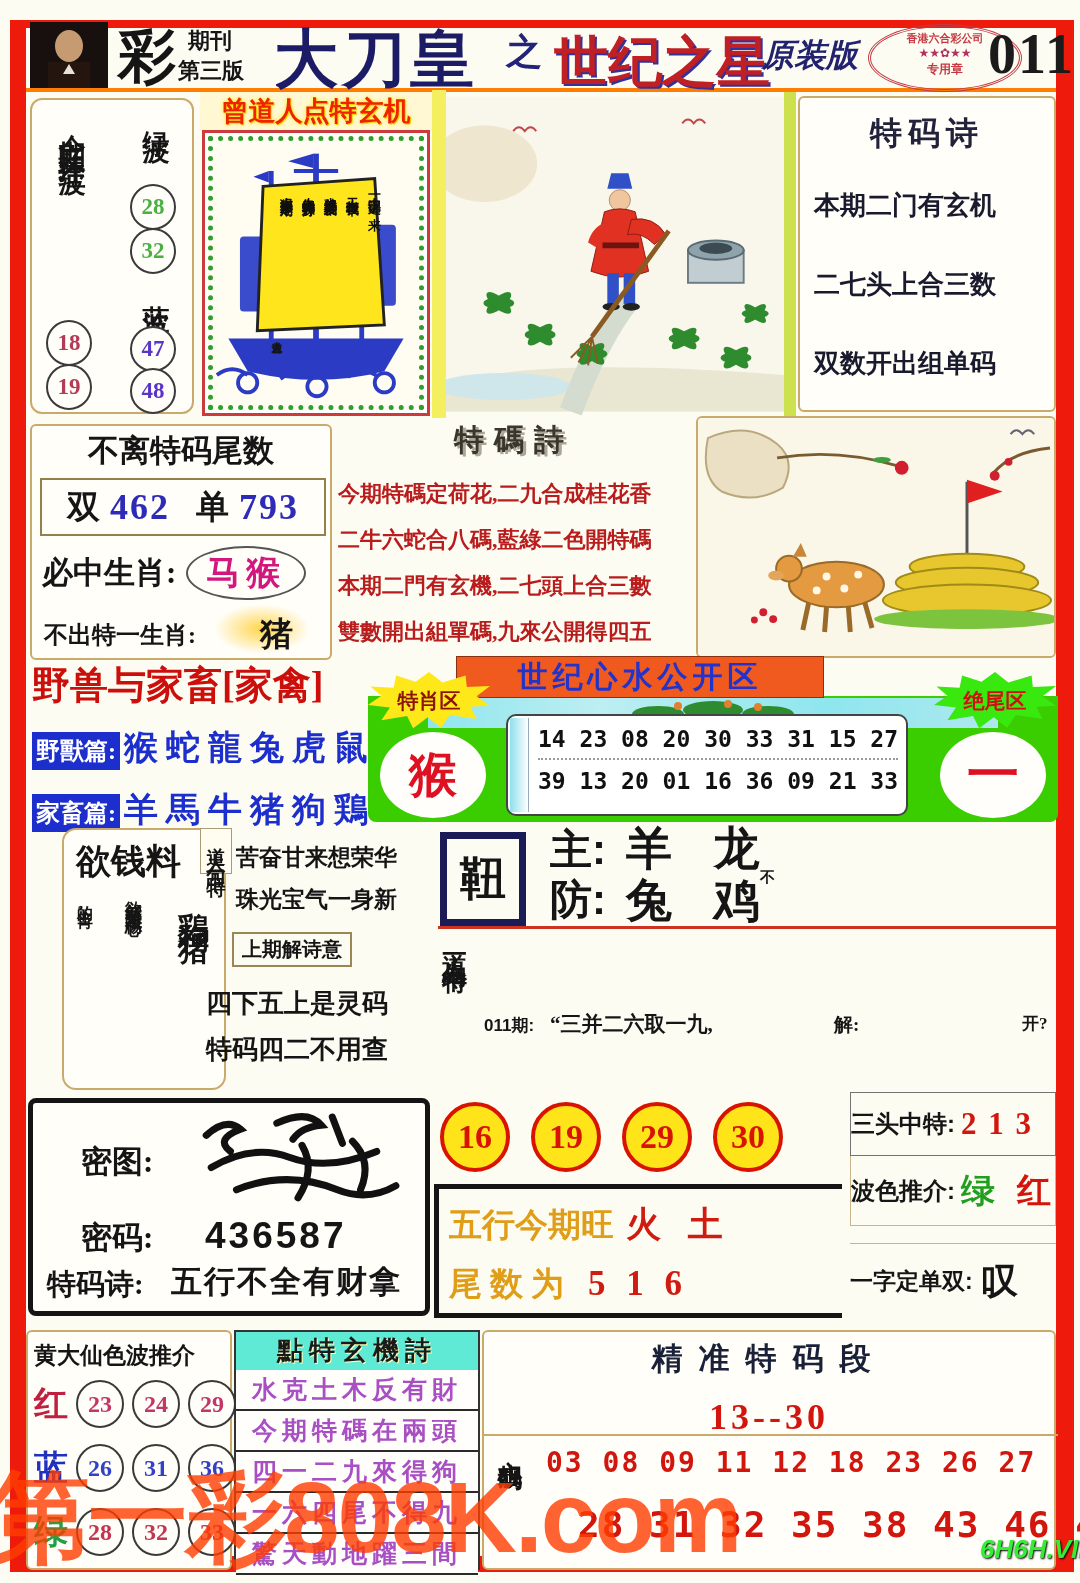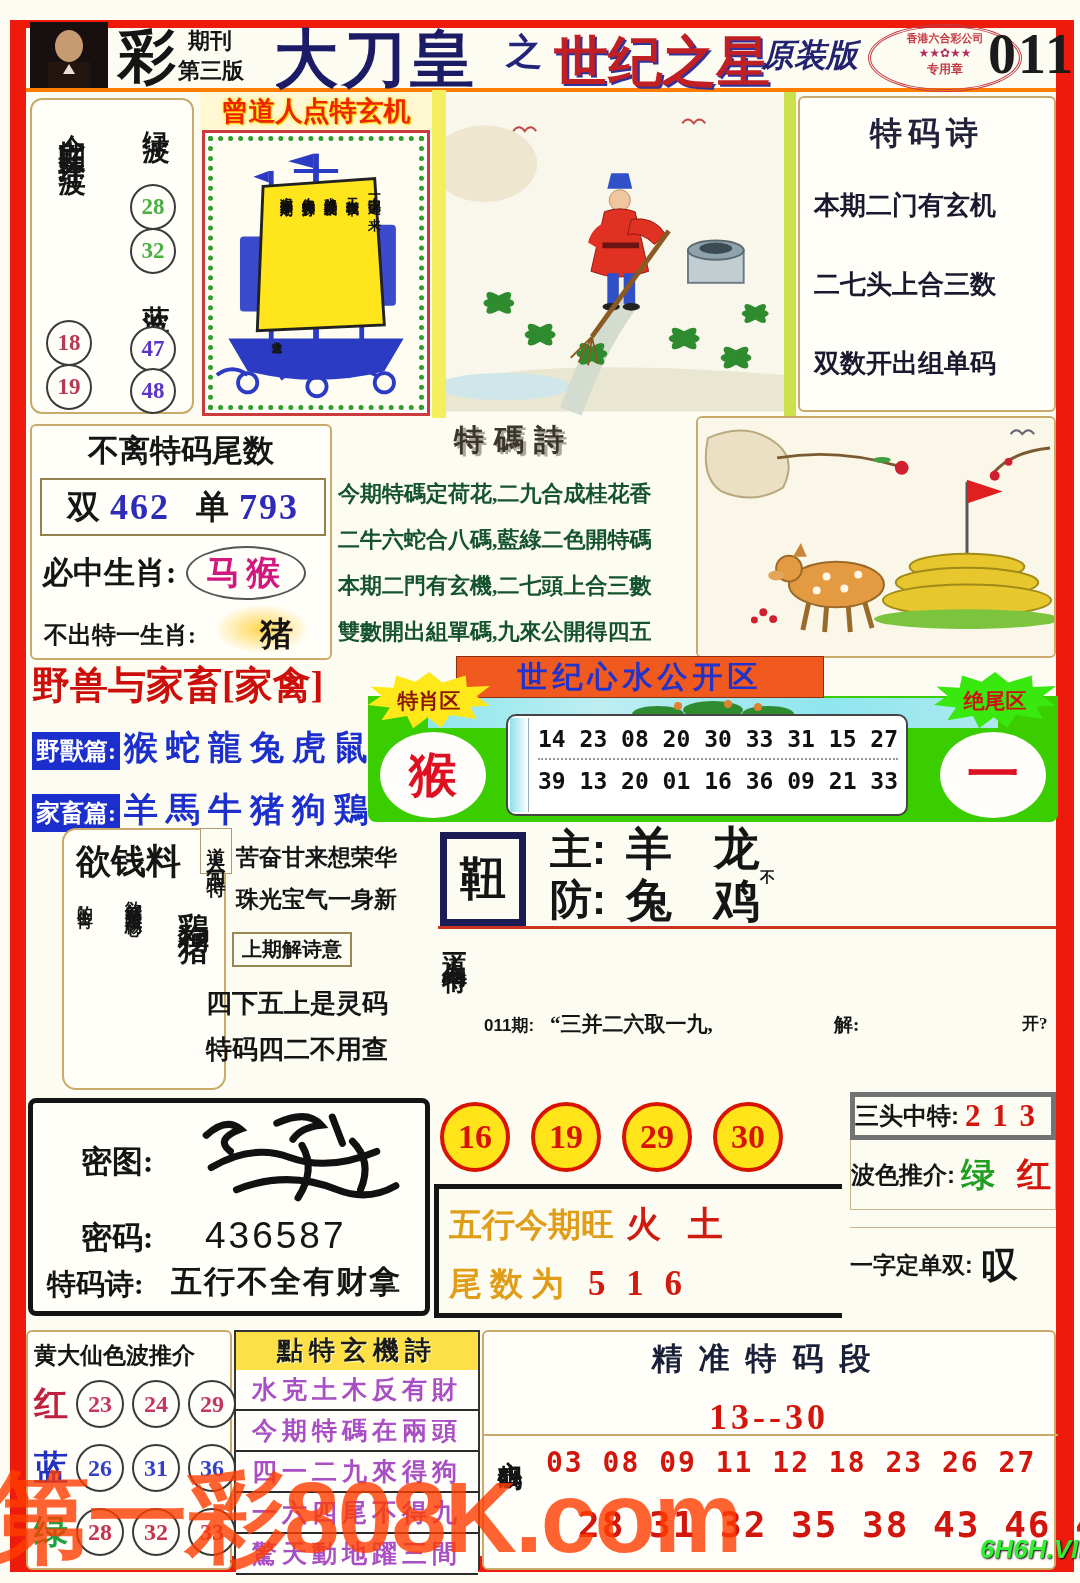--- a/index.html
+++ b/index.html
@@ -23,21 +23,21 @@
   .issue{font-size:56px;font-weight:900;color:#1b1b1b;letter-spacing:2px;}
   .stamp{border:3px double #c43a44;border-radius:50%;color:#c43a44;text-align:center;}
   
   .floral-outer{position:absolute;left:2px;right:2px;top:38px;bottom:2px;border:3px solid #cc3b3b;
                 padding:3px;background:#fff;box-sizing:border-box;}
   .floral-inner{width:100%;height:100%;border:5px dotted #2f9e2f;box-sizing:border-box;position:relative;background:#fffdf2;overflow:hidden;}
   .sail-text{writing-mode:vertical-rl;text-orientation:upright;font-size:13px;font-weight:700;
              line-height:22px;color:#101010;letter-spacing:1px;}
   
   .poem-line{font-size:26px;font-weight:700;color:#1a1a2e;}
-  .trad-line{font-size:22px;font-weight:800;color:#14532d;line-height:46px;white-space:nowrap;}
+  .trad-line{font-size:22px;font-weight:800;color:#b91c1c;line-height:46px;white-space:nowrap;}
   
   .beast-label{display:inline-block;background:#1c2ecc;color:#fff;font-weight:800;font-size:24px;padding:3px 4px;}
   .beast-val{font-size:34px;font-weight:900;color:#1c2ecc;letter-spacing:8px;}
   
   .burst{position:absolute;display:flex;align-items:center;justify-content:center;
          clip-path:polygon(50% 0%,61% 18%,80% 6%,81% 26%,100% 24%,89% 42%,100% 58%,84% 60%,89% 81%,67% 74%,60% 96%,49% 78%,37% 97%,32% 76%,11% 83%,18% 61%,0% 57%,11% 41%,2% 25%,21% 27%,23% 6%,39% 17%);}
   .scroll-num{font-family:"DejaVu Sans Mono",monospace;font-size:23px;font-weight:700;color:#111;white-space:nowrap;}
   
   .ball{width:62px;height:62px;border-radius:50%;background:#ffe41a;border:4px solid #d81400;
         display:inline-flex;align-items:center;justify-content:center;color:#d81400;
@@ -368,21 +368,21 @@
         <path d="M25,30 q20,-18 34,-6 q-26,10 -10,22"></path>
         <path d="M95,18 q30,-14 44,2 q-20,2 -28,14"></path>
         <path d="M150,12 l10,26"></path>
         <path d="M30,62 q40,-24 78,-10 q38,14 86,-6"></path>
         <path d="M55,84 q50,-20 100,0 q30,12 58,-4"></path>
         <path d="M120,40 q14,24 -4,52"></path>
         <path d="M170,36 q20,20 8,48"></path>
       </g>
     </svg>
     <span class="abs" style="left:48px;top:114px;font-size:31px;font-weight:900;">密码:</span>
-    <span class="abs sans" style="left:172px;top:112px;font-size:37px;font-weight:400;letter-spacing:3px;">436587</span>
+    <span class="abs sans" style="left:172px;top:112px;font-size:37px;font-weight:700;letter-spacing:3px;">436587</span>
     <span class="abs" style="left:14px;top:162px;font-size:29px;font-weight:900;">特码诗:</span>
     <span class="abs" style="left:138px;top:158px;font-size:31px;font-weight:900;letter-spacing:2px;">五行不全有财拿</span>
   </div>
 
   <div class="abs" style="left:434px;top:1092px;width:414px;height:228px;">
     <div class="abs" style="left:6px;top:10px;white-space:nowrap;">
       <span class="ball">
           <span>16</span>
         </span>
       <span class="ball">
@@ -401,21 +401,21 @@
         <span style="font-size:35px;font-weight:900;color:#cf1b10;margin-left:8px;word-spacing:18px;">火 土</span>
       </div>
       <div style="margin:14px 0 0 10px;white-space:nowrap;">
         <span style="font-size:33px;font-weight:900;color:#df9d18;letter-spacing:8px;">尾数为</span>
         <span style="font-size:35px;font-weight:900;color:#cf1b10;margin-left:12px;letter-spacing:6px;">5 1 6</span>
       </div>
     </div>
   </div>
 
   <div class="abs" style="left:850px;top:1092px;width:206px;height:228px;">
-    <div style="height:48px;border:5px solid #737373;display:flex;align-items:center;box-sizing:border-box;">
+    <div style="height:64px;border:1px solid #737373;display:flex;align-items:center;box-sizing:border-box;">
       <span class="sans" style="font-size:24px;font-weight:900;">三头中特:</span>
       <span style="font-size:31px;font-weight:900;color:#d2150d;margin-left:6px;letter-spacing:2px;">2 1 3</span>
     </div>
     <div style="height:70px;border:1px solid #cbb48a;border-top:none;display:flex;align-items:center;box-sizing:border-box;">
       <span class="sans" style="font-size:24px;font-weight:900;">波色推介:</span>
       <span style="font-size:34px;font-weight:900;color:#1f9e1f;margin-left:6px;">绿</span>
       <span style="font-size:34px;font-weight:900;color:#d2150d;margin-left:22px;">红</span>
     </div>
     <div style="height:76px;margin-top:17px;border-top:1px solid #cbb48a;display:flex;align-items:center;box-sizing:border-box;">
       <span class="sans" style="font-size:23px;font-weight:900;">一字定单双:</span>
@@ -457,21 +457,21 @@
       <span class="circle hdx-circle">
           <span style="color:#c23652;">32</span>
         </span>
       <span class="circle hdx-circle">
           <span style="color:#c23652;">33</span>
         </span>
     </div>
   </div>
 
   <div class="abs" style="left:234px;top:1330px;width:246px;height:240px;border:2px solid #333;box-sizing:border-box;background:#fff;">
-    <div style="height:38px;line-height:38px;text-align:center;background:#fde047;color:#1a1a1a;font-size:26px;font-weight:900;letter-spacing:6px;text-shadow:1px 1px 0 #ffb;">點特玄機詩</div>
+    <div style="height:38px;line-height:38px;text-align:center;background:#5eead4;color:#1a1a1a;font-size:26px;font-weight:900;letter-spacing:6px;text-shadow:1px 1px 0 #ffb;">點特玄機詩</div>
     <div class="mystic-row">水克土木反有財</div>
     <div class="mystic-row">今期特碼在兩頭</div>
     <div class="mystic-row">四一二九來得狗</div>
     <div class="mystic-row">一六四尾不得九</div>
     <div class="mystic-row">驚天動地躍三間</div>
   </div>
 
   <div class="abs box" style="left:482px;top:1330px;width:574px;height:240px;">
     <div style="text-align:center;font-size:31px;font-weight:900;color:#1a2038;letter-spacing:16px;margin-top:6px;">精准特码段</div>
     <div style="text-align:center;font-size:36px;font-weight:900;color:#d2150d;letter-spacing:4px;margin-top:16px;">13--30</div>

